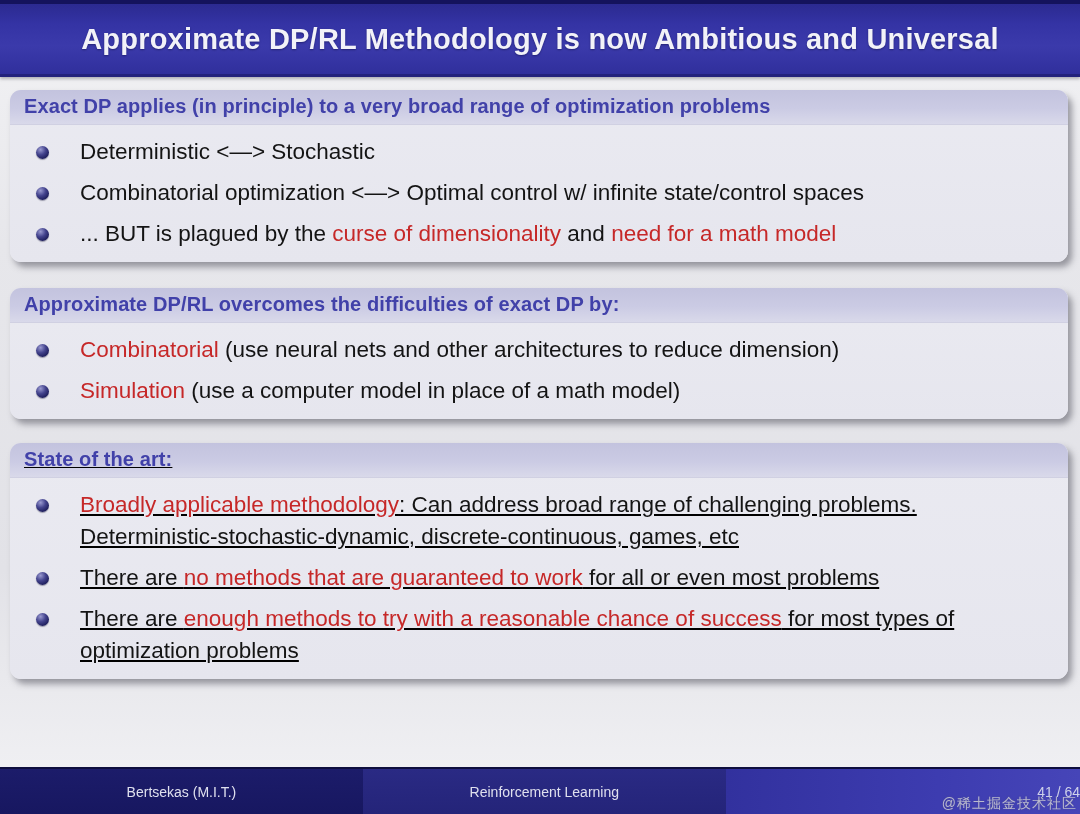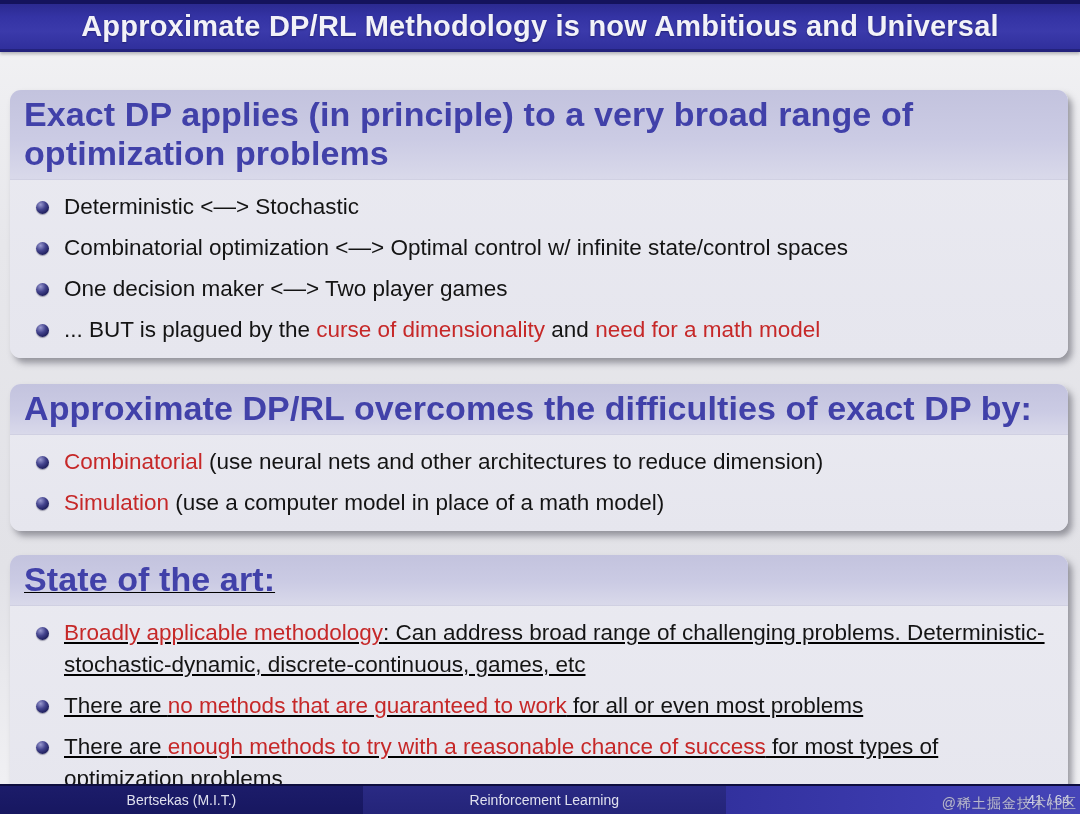--- a/index.html
+++ b/index.html
@@ -13,21 +13,21 @@
   html,body{width:1080px;height:814px;}
   body{
     font-family:"Liberation Sans","DejaVu Sans",sans-serif;
     background:linear-gradient(180deg,#f3f3f5 0%,#e7e7eb 30%,#e2e2e7 70%,#f0f0f3 96%,#e8e8ec 100%);
     position:relative;overflow:hidden;
   }
   .slide{position:absolute;inset:0;}
 
   
   .titlebar{
-    height:52px;width:100%;
+    height:77px;width:100%;
     background:linear-gradient(180deg,#2b2a90 0%,var(--title-bar-bg) 28%,#3b3aab 60%,#302f9c 100%);
     border-top:4px solid var(--title-bar-edge);
     border-bottom:3px solid #23227c;
     display:flex;align-items:center;justify-content:center;
     box-shadow:0 2px 3px rgba(60,60,70,.35);
   }
   .titlebar h1{
     color:#f2f2f8;font-size:29px;font-weight:bold;letter-spacing:.2px;
     text-shadow:0 1px 2px rgba(0,0,40,.4);
   }
@@ -42,45 +42,45 @@
   }
   .cbox.b1{margin-top:27px;}
   .cbox.b2{margin-top:26px;}
   .cbox.b3{margin-top:24px;text-decoration:underline;}
   .cbox-header{
     background:linear-gradient(180deg,#c3c3de 0%,#cbcbe4 55%,#d9d9ea 100%);
     padding:5px 16px 6px 14px;
     border-bottom:1px solid #d0d0e2;
   }
   .cbox-header .htext{
-    color:var(--box-header-text);font-size:34px;font-weight:bold;letter-spacing:.1px;
+    color:var(--box-header-text);font-size:20px;font-weight:bold;letter-spacing:.1px;
   }
   .cbox-body{padding:11px 18px 12px 26px;}
   ul.bullets{list-style:none;}
-  li.bullet{display:flex;gap:15px;margin-bottom:9px;}
+  li.bullet{display:flex;gap:31px;margin-bottom:9px;}
   li.bullet:last-child{margin-bottom:0;}
   .dot{
     flex:0 0 auto;width:13px;height:13px;border-radius:50%;margin-top:10px;
     background:radial-gradient(circle at 35% 28%,#9a9ad0 0%,#44448e 40%,#1e1e5c 75%,#14143f 100%);
     box-shadow:0 1px 1px rgba(0,0,40,.35);
   }
   .btext{font-size:22.5px;line-height:32px;color:var(--body-text);}
   .seg-normal{color:var(--body-text);}
   .seg-red{color:var(--red-text);text-align:right;}
 
   
   .footer{
-    position:absolute;left:0;right:0;bottom:0;height:30px;
+    position:absolute;left:0;right:0;bottom:0;height:47px;
     display:flex;font-size:14px;
     border-top:2px solid #0e0e3e;
   }
   .fseg{display:flex;align-items:center;justify-content:center;color:#dfe0ee;}
   .fseg.a{width:33.6%;background:linear-gradient(180deg,#1c1c6a,#171760);}
   .fseg.b{width:33.6%;background:linear-gradient(180deg,#2a2a84,#242479);}
-  .fseg.c{flex:1;background:linear-gradient(90deg,#32319e 0%,#3d3cb0 60%,#4645b8 100%);justify-content:flex-end;padding-right:10px;color:#cfd2ea;}
+  .fseg.c{flex:1;background:linear-gradient(90deg,#32319e 0%,#3d3cb0 60%,#4645b8 100%);justify-content:flex-end;padding-right:0;color:#cfd2ea;}
 
   
   .watermark{
     position:absolute;right:3px;bottom:1px;z-index:10;
     font-size:14px;letter-spacing:1px;
     color:rgba(205,205,214,.85);
     text-shadow:0 0 2px rgba(90,90,110,.45);
   }
 </style>
 </head>
@@ -100,24 +100,20 @@
       </div>
       <div class="cbox-body">
         <ul class="bullets">
           <li class="bullet">
             <span class="dot"></span>
             <span class="btext"><span class="seg-normal">Deterministic &lt;—&gt; Stochastic</span></span>
           </li>
           <li class="bullet">
             <span class="dot"></span>
             <span class="btext"><span class="seg-normal">Combinatorial optimization &lt;—&gt; Optimal control w/ infinite state/control spaces</span></span>
-          </li>
-          <li class="bullet">
-            <span class="dot"></span>
-            <span class="btext"><span class="seg-normal">One decision maker &lt;—&gt; Two player games</span></span>
           </li>
           <li class="bullet">
             <span class="dot"></span>
             <span class="btext"><span class="seg-normal">... BUT is plagued by the </span><span class="seg-red">curse of dimensionality</span><span class="seg-normal"> and </span><span class="seg-red">need for a math model</span></span>
           </li>
         </ul>
       </div>
     </div>
 
     <div class="cbox b2">

